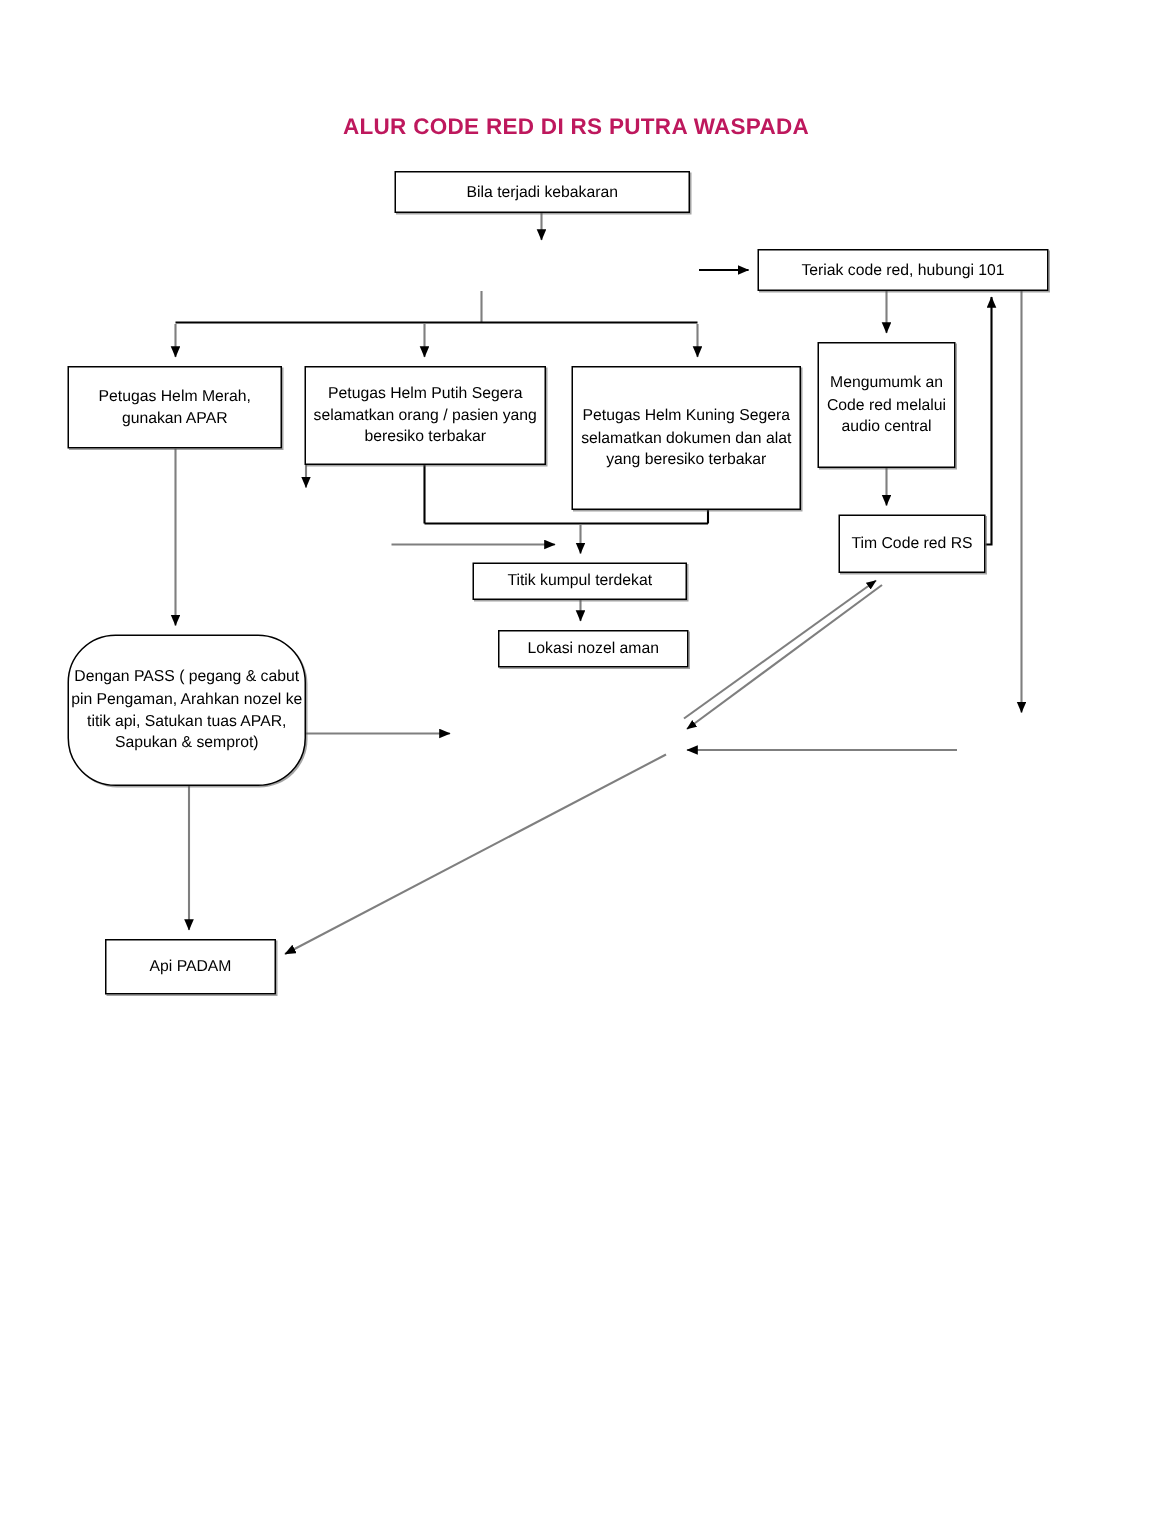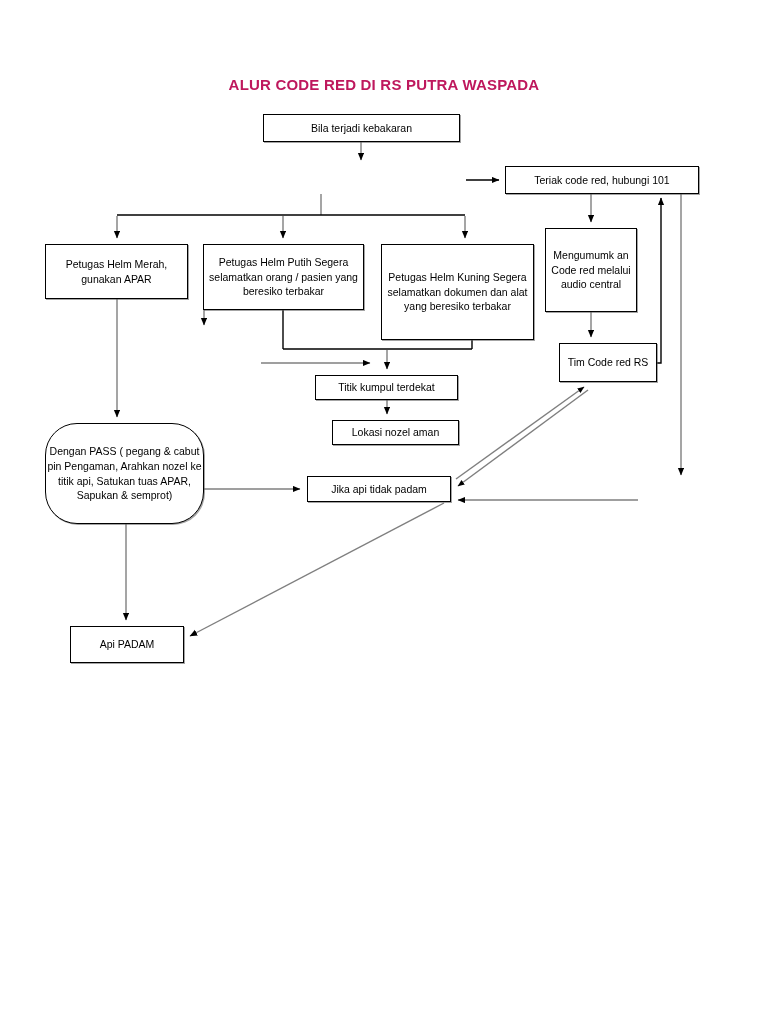--- a/index.html
+++ b/index.html
@@ -152,22 +152,19 @@
   </div>
 
   <div class="node" style="left:332px;top:420px;width:127px;height:25px;">
     <span>Lokasi nozel aman</span>
   </div>
 
   <div class="node" style="left:45px;top:423px;width:159px;height:101px;border-radius:32px;">
     <span>Dengan PASS ( pegang &amp; cabut pin Pengaman, Arahkan nozel ke titik api, Satukan tuas APAR, Sapukan &amp; semprot)</span>
   </div>
 
-  <div class="node" style="left:307px;top:476px;width:144px;height:26px;">
-    <span>Jika api tidak padam</span>
-  </div>
 
 
   <div class="node" style="left:70px;top:626px;width:114px;height:37px;">
     <span>Api PADAM</span>
   </div>
 
 </div>
 
 </body></html>

